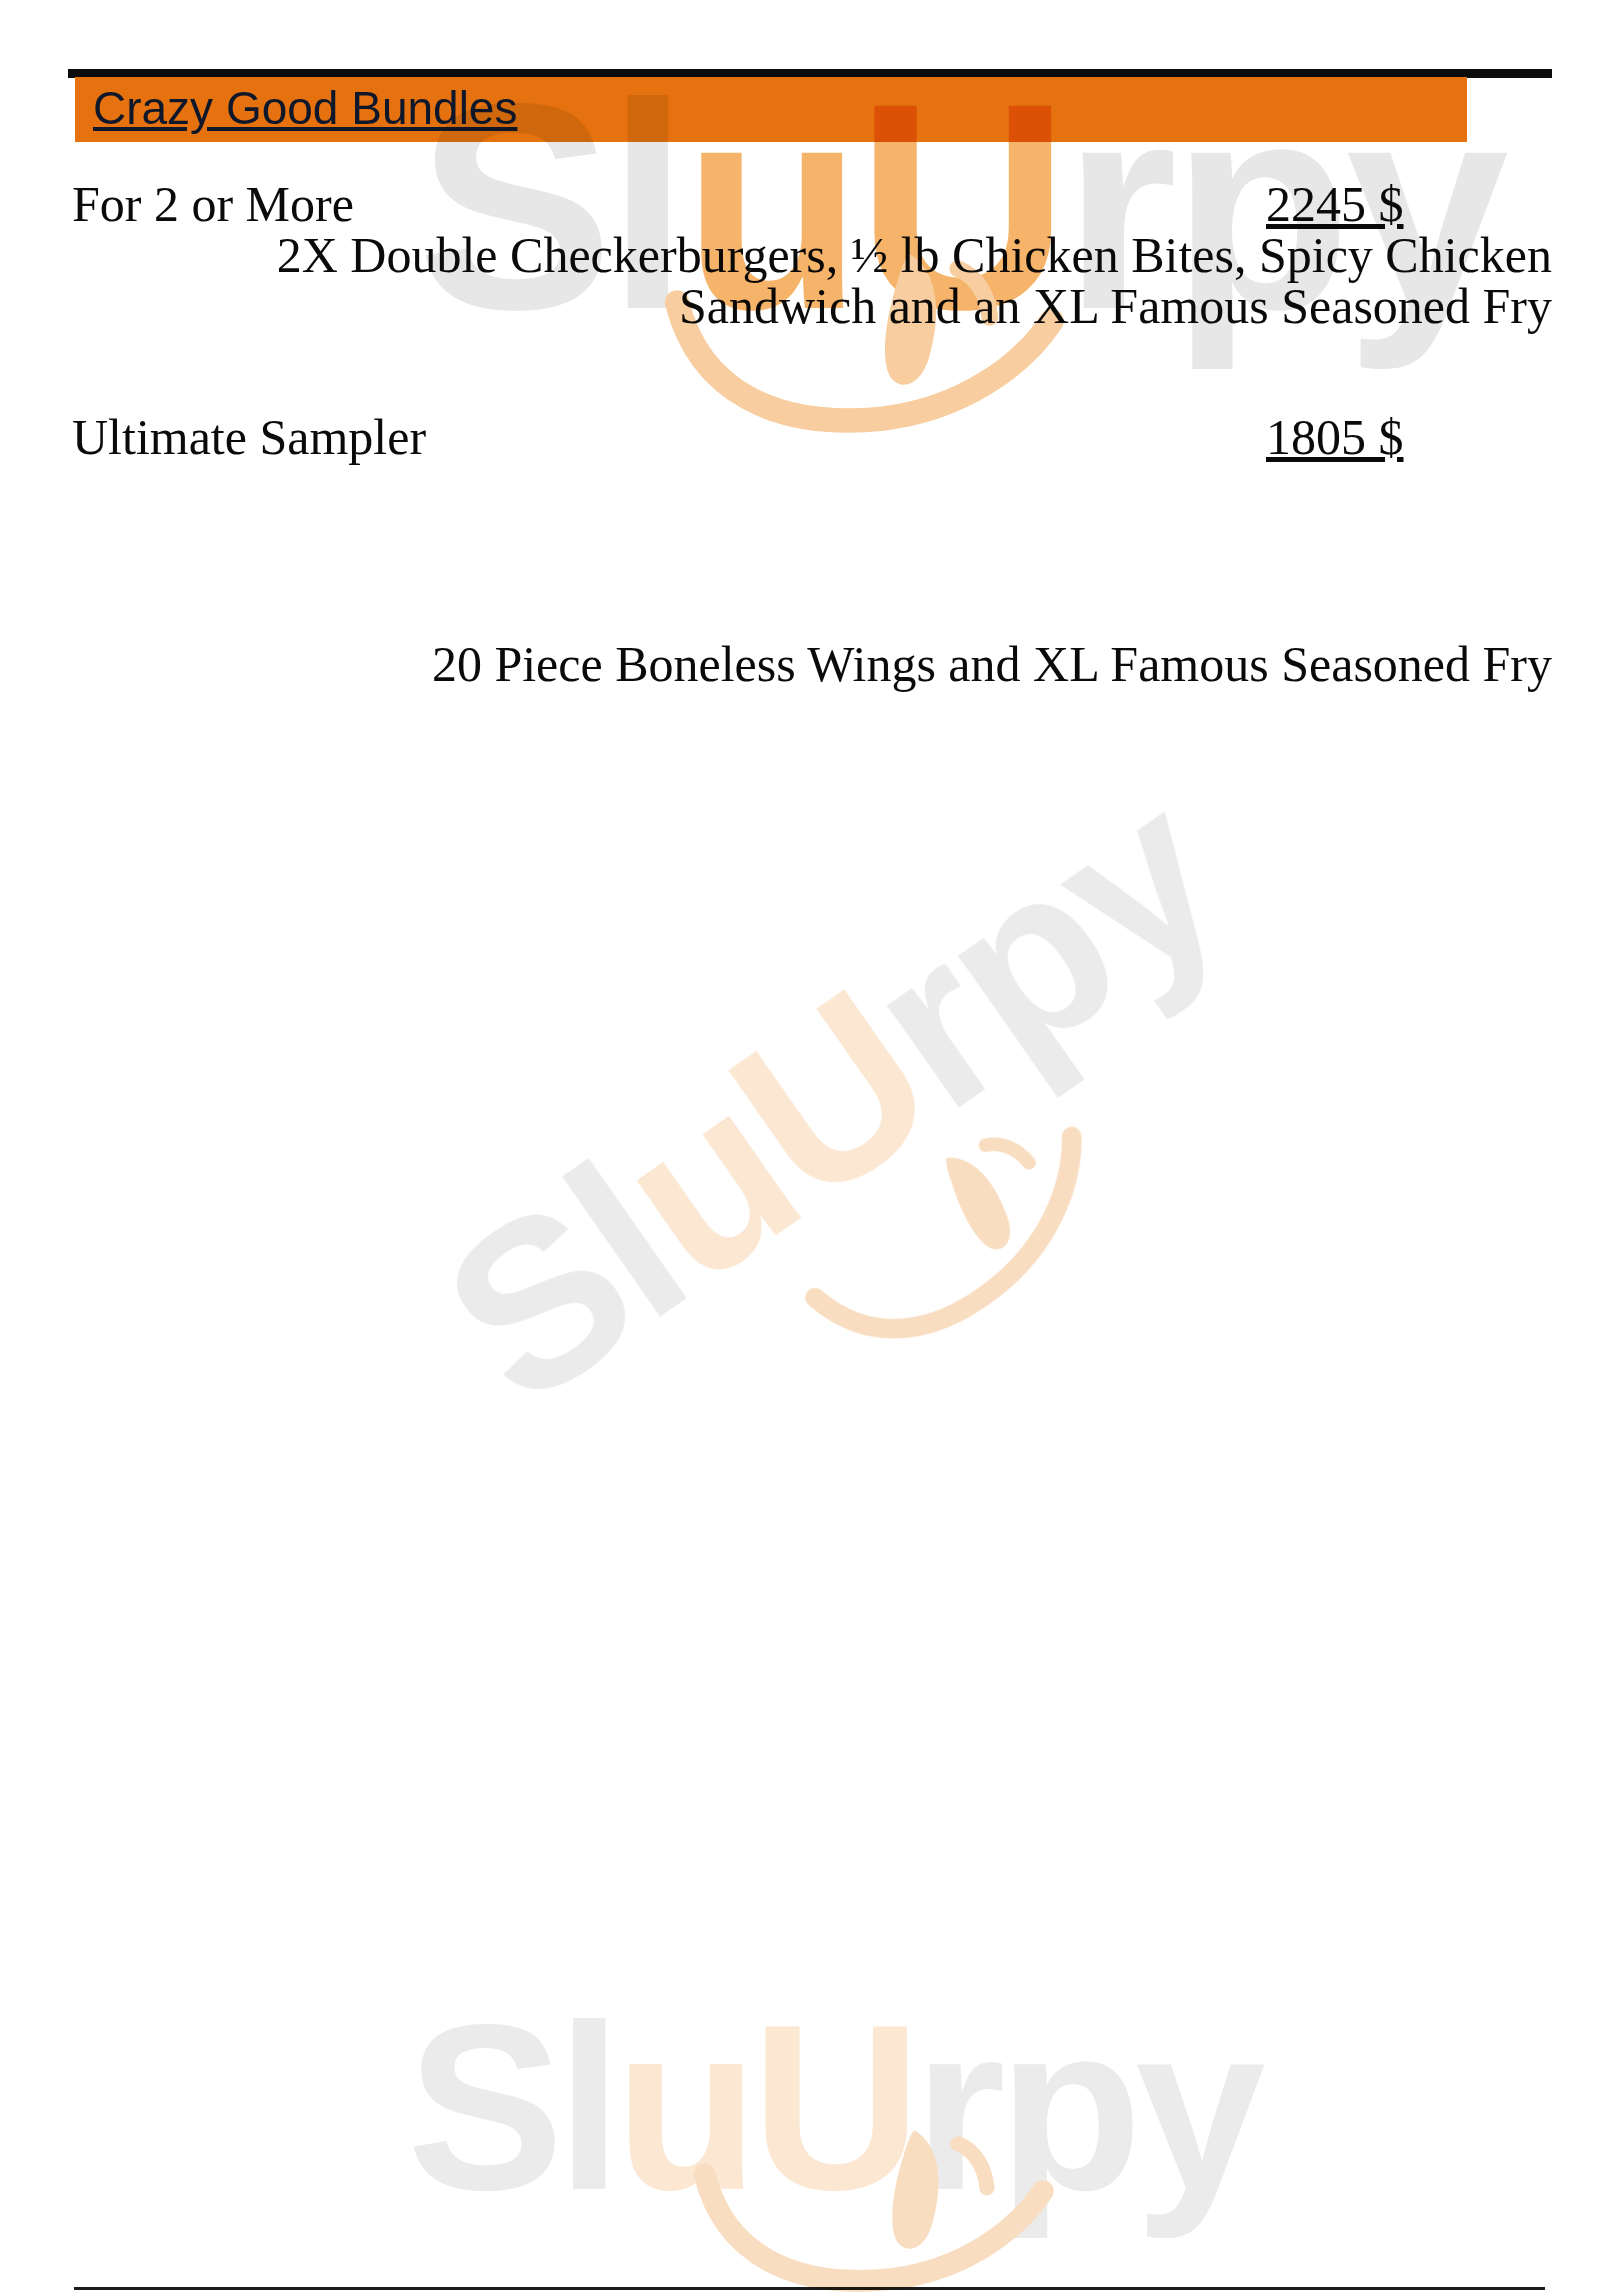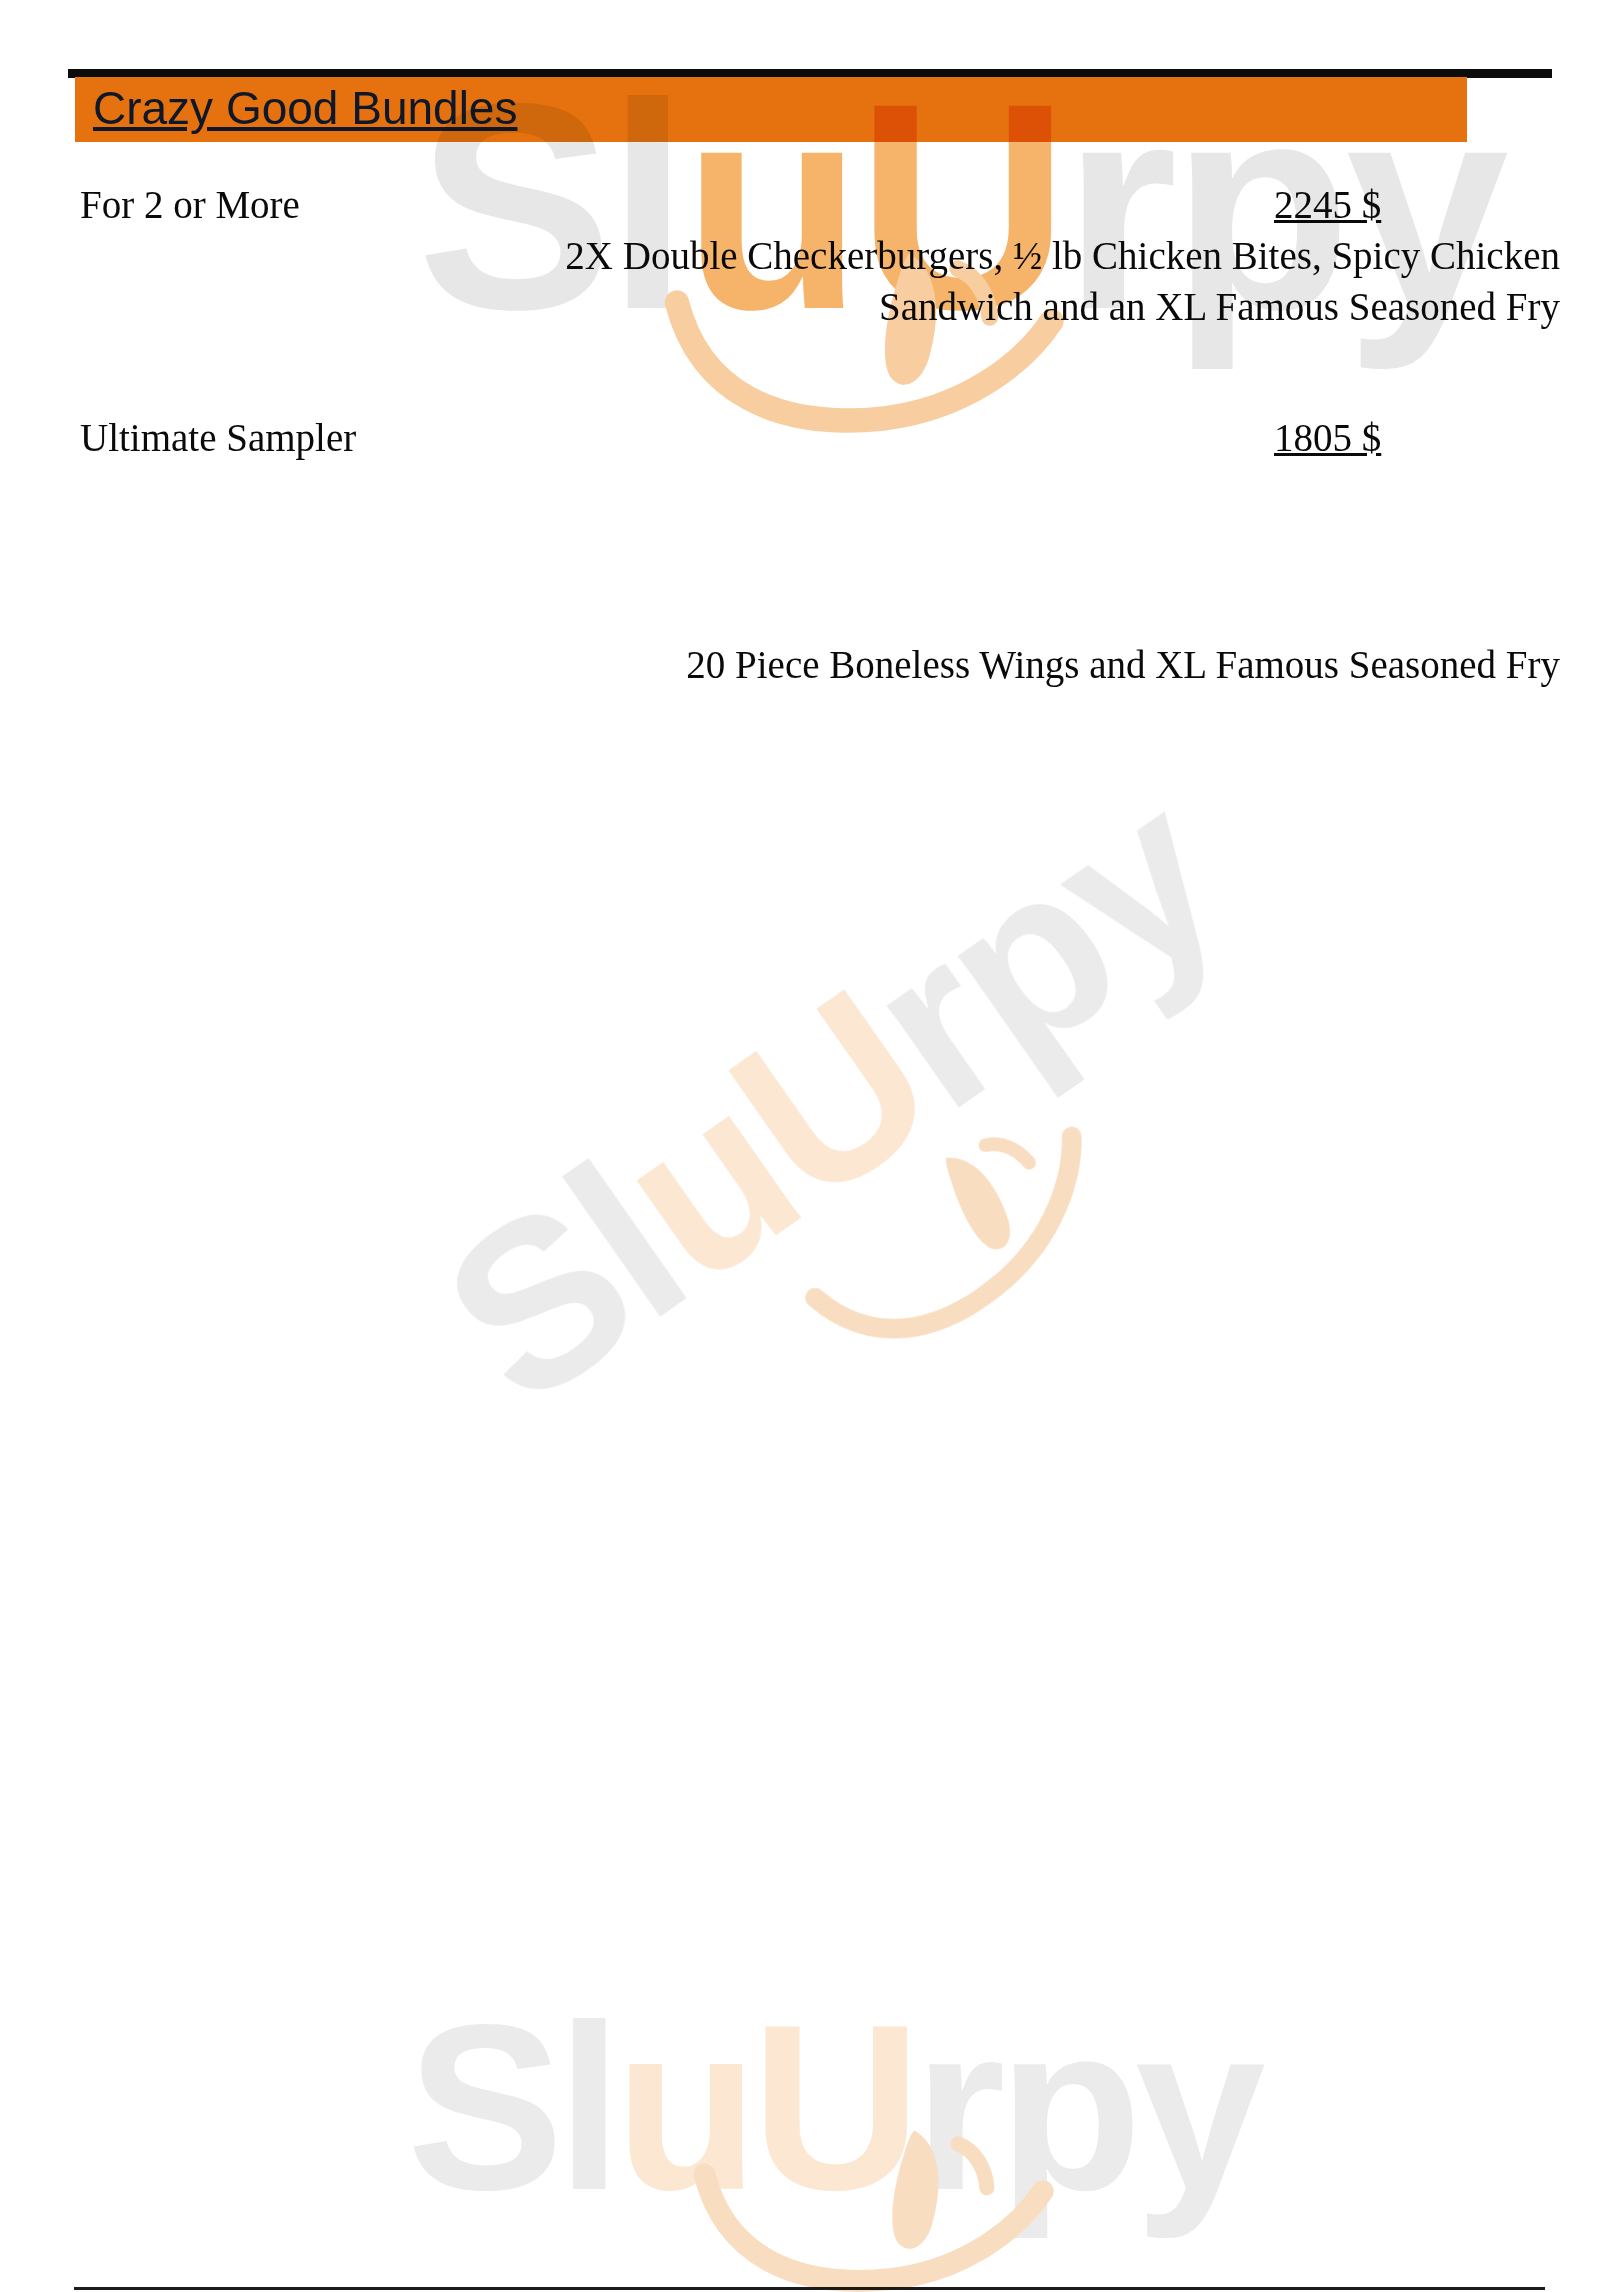--- a/index.html
+++ b/index.html
@@ -29,22 +29,22 @@
     line-height: 63px;
     font-family: "Liberation Sans", sans-serif;
     font-size: 46px;
     color: #0f172a;
     white-space: nowrap;
     text-decoration: underline;
   }
 
   
   .menu-item {
-    position: absolute; left: 80px; width: 1480px;
-    font-size: 39px; line-height: 51px;
+    position: absolute; left: 72px; width: 1480px;
+    font-size: 50px; line-height: 51px;
     z-index: 2;
   }
   .item-head { position: relative; }
   .item-name { display: inline-block; }
   .item-price { position: absolute; left: 1194px; top: 0; white-space: nowrap; text-decoration: underline; }
   .item-desc { white-space: pre-line; text-align: right; }
   .menu-item.pos-1 { top: 179px; }
   .menu-item.pos-2 { top: 412px; }
   .menu-item.pos-3 { top: 639px; }
 

